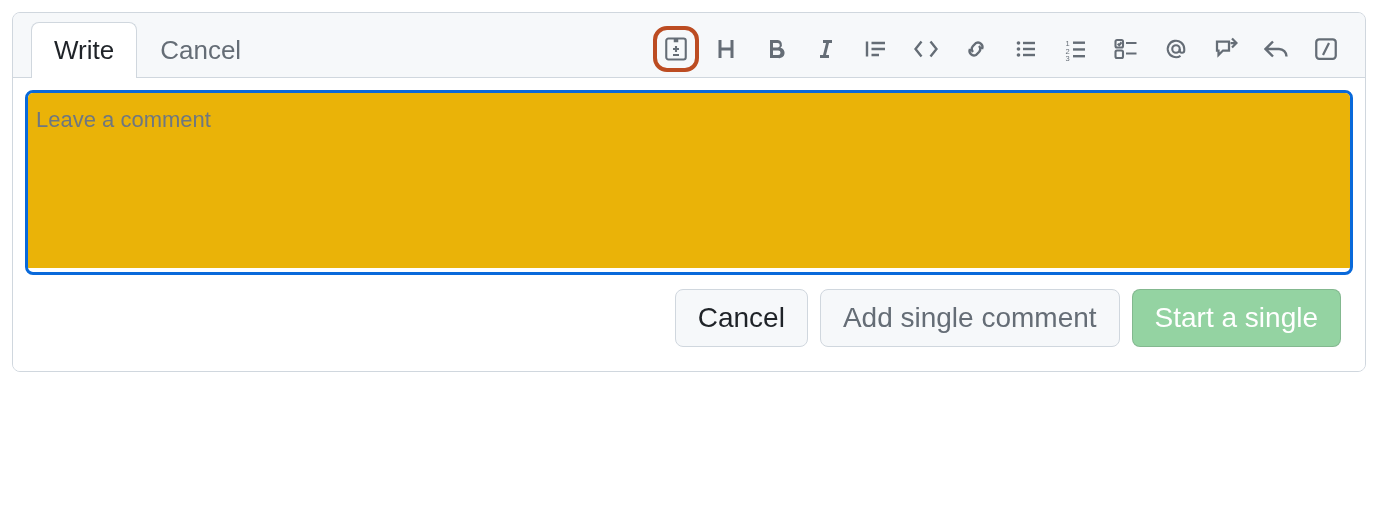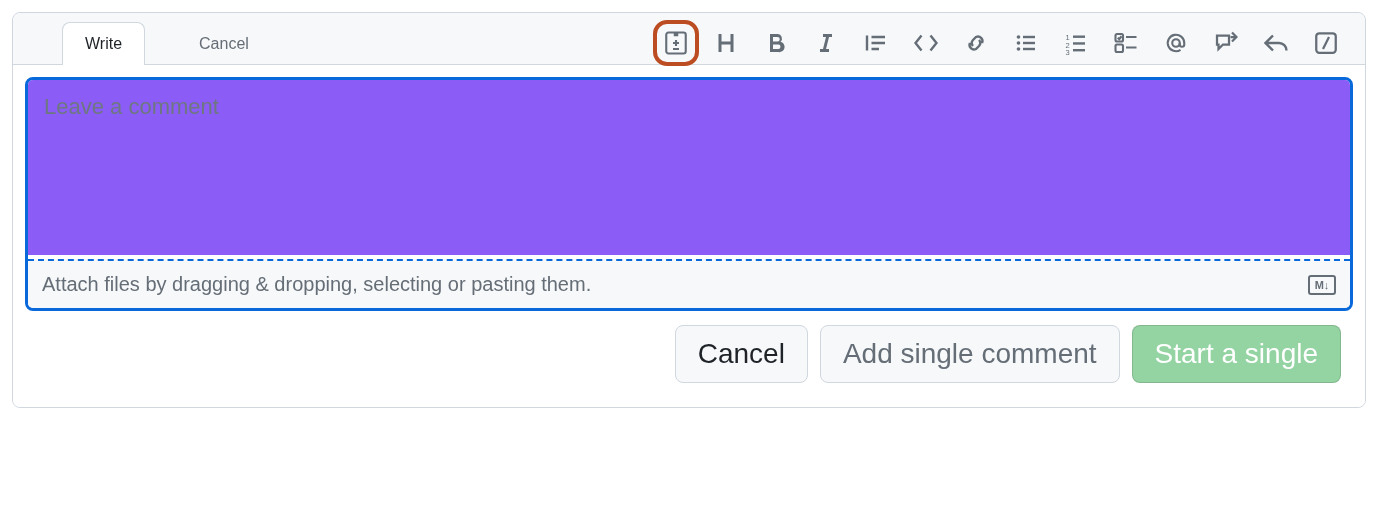--- a/index.html
+++ b/index.html
@@ -20,31 +20,30 @@
       padding: 8px 8px 0 8px;
       background: #f6f8fa;
     }
     .tabs {
       display: flex;
       position: relative;
       margin-left: 10px;
     }
     .tab {
       padding: 12px 22px;
-      font-size: 16px;
+      font-size: 26px;
       color: #656d76;
       background: transparent;
       border: 1px solid transparent;
       border-bottom: none;
       cursor: pointer;
       border-top-left-radius: 8px;
       border-top-right-radius: 8px;
       position: relative;
       bottom: -1px;
-      margin-left: 31px;
     }
     .tab.active {
       color: #1f2328;
       background: #ffffff;
       border-color: #d0d7de;
     }
     .toolbar {
       display: flex;
       align-items: center;
       gap: 20px;
@@ -79,25 +78,25 @@
       border-radius: 8px;
       background: #fff;
       overflow: hidden;
     }
     textarea.comment-input {
       width: 100%;
       min-height: 175px;
       border: none;
       outline: none;
       resize: none;
-      padding: 14px 16px;
+      padding: 14px 8px;
       font-size: 22px;
       font-family: inherit;
       color: #1f2328;
-      background: #8b5cf6;
+      background: #eab308;
     }
     textarea.comment-input::placeholder { color: #6e7781; }
 
     .attach-strip {
       display: flex;
       align-items: center;
       justify-content: space-between;
       border-top: 2px dashed #0969da;
       background: #f6f8fa;
       padding: 12px 14px;
@@ -245,24 +244,20 @@
             <rect x="1.5" y="1.5" width="13" height="13" rx="2"></rect>
             <line x1="6" y1="12" x2="10" y2="4"></line>
           </svg>
       </span>
     </div>
   </div>
 
   <div class="body-area">
     <div class="textarea-wrap">
       <textarea class="comment-input" placeholder="Leave a comment" style=""></textarea>
-      <div class="attach-strip">
-        <span>Attach files by dragging &amp; dropping, selecting or pasting them.</span>
-        <span class="md-badge">M↓</span>
-      </div>
     </div>
 
     <div class="actions">
       <button class="btn">Cancel</button>
       <button class="btn secondary-muted">Add single comment</button>
       <button class="btn primary">Start a single</button>
     </div>
   </div>
 </div>
 

